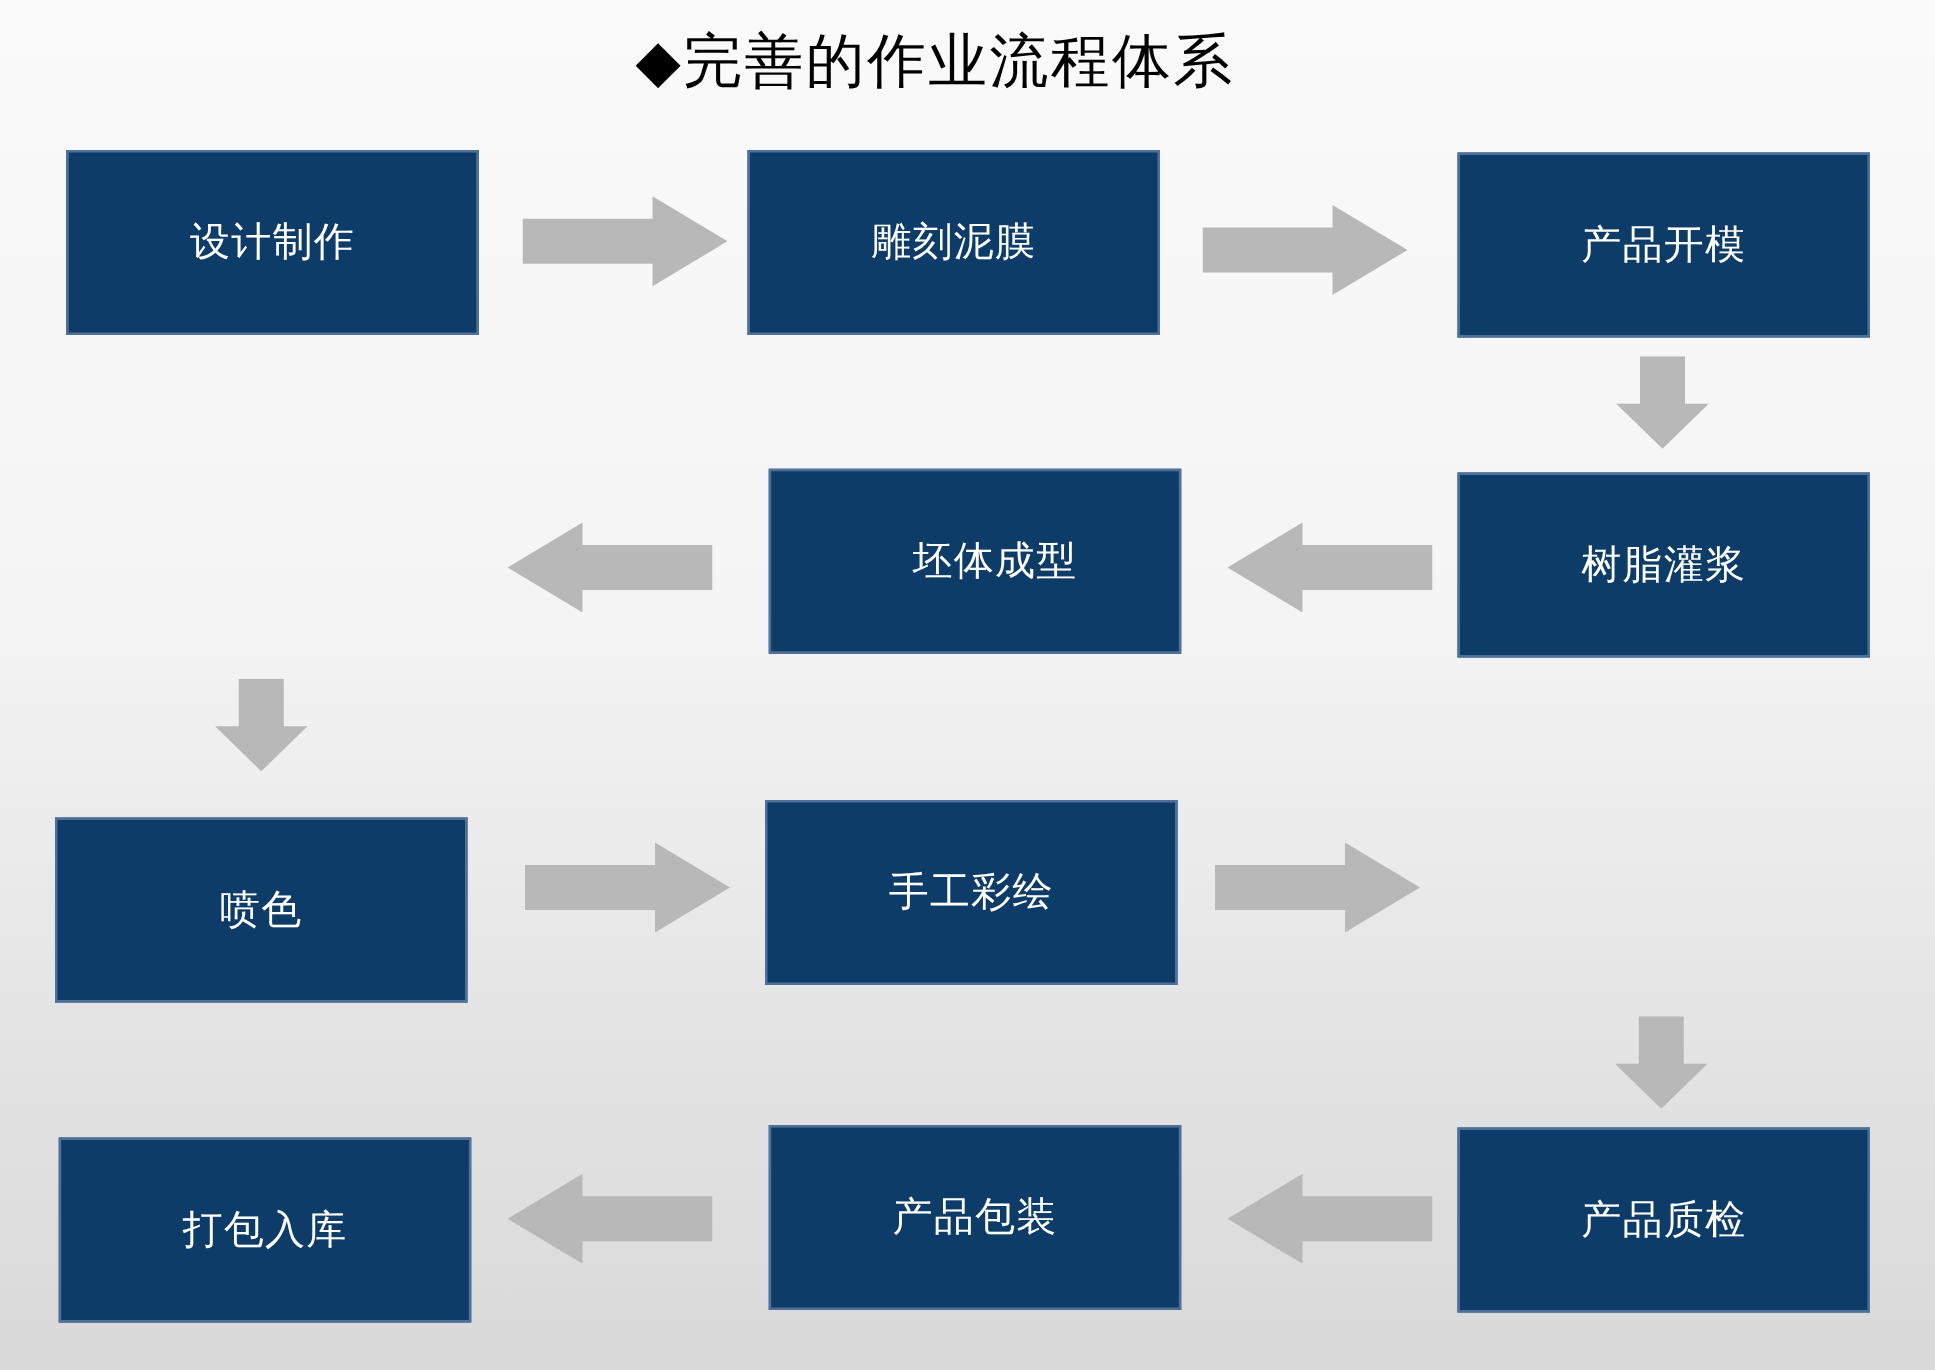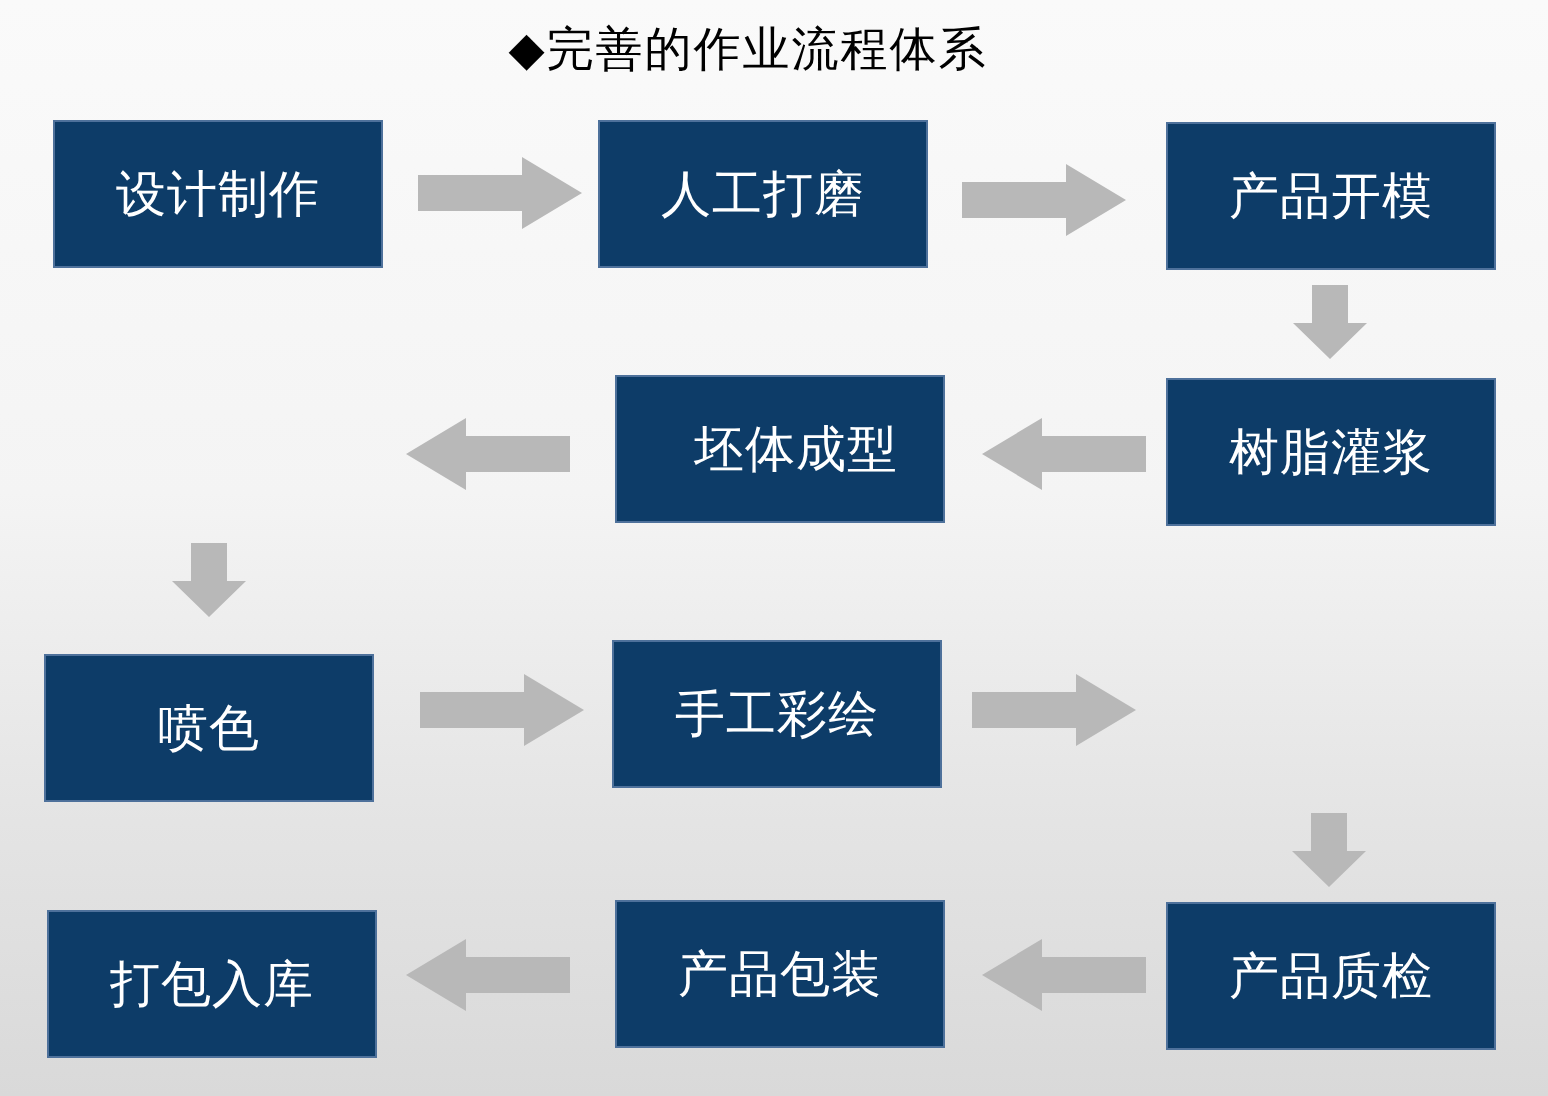--- a/index.html
+++ b/index.html
@@ -21,38 +21,38 @@
     white-space:nowrap;
   }
   .box{
     position:absolute;
     box-sizing:border-box;
     width:330px;height:148px;
     background:#0d3c68;
     border:2px solid #4e719b;
     display:flex;align-items:center;justify-content:center;
     color:#ffffff;
-    font-size:50px;
+    font-size:32px;
     letter-spacing:1px;
     white-space:nowrap;
   }
   .arrow{position:absolute;display:block;}
 </style>
 </head>
 <body>
 
 <div class="canvas">
 
   <div class="title">◆完善的作业流程体系</div>
 
   <div class="box" style="left:53px;top:120px;">
     <span>设计制作</span>
   </div>
   <div class="box" style="left:598px;top:120px;">
-    <span>人工打磨</span>
+    <span>雕刻泥膜</span>
   </div>
   <div class="box" style="left:1166px;top:122px;">
     <span>产品开模</span>
   </div>
 
   <div class="box" style="left:615px;top:375px;padding-left:32px;">
     <span>坯体成型</span>
   </div>
   <div class="box" style="left:1166px;top:378px;">
     <span>树脂灌浆</span>

